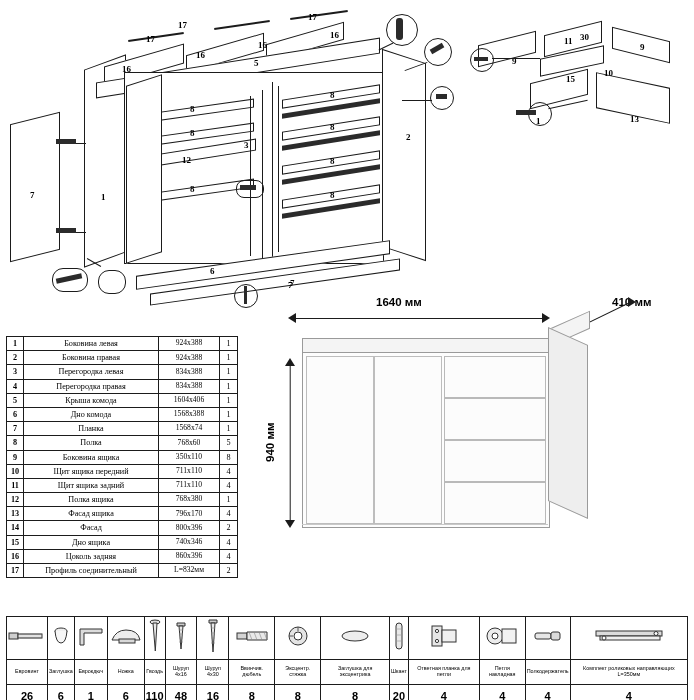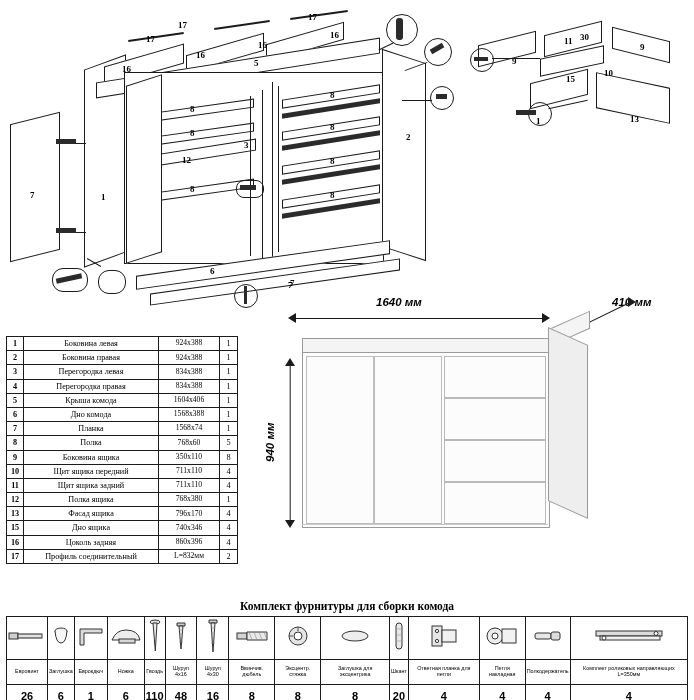--- a/index.html
+++ b/index.html
@@ -19,21 +19,21 @@
 
   
   #parts{position:absolute;left:6px;top:336px;width:232px;border-collapse:collapse;}
   #parts td{border:1px solid #1b1b1b;font-size:8.2px;line-height:1.12;padding:0 2px;height:13.2px;}
   #parts td.i{width:12px;text-align:center;font-weight:bold;}
   #parts td.n{text-align:center;}
   #parts td.d{width:56px;text-align:center;font-size:7.6px;}
   #parts td.q{width:13px;text-align:center;}
 
   
-  #render{position:absolute;left:256px;top:290px;width:438px;height:290px;font-style:italic;}
+  #render{position:absolute;left:256px;top:290px;width:438px;height:290px;}
   .dimtxt{position:absolute;font-family:"Liberation Sans",sans-serif;font-weight:bold;font-size:11.5px;}
   .dimtxt.v{transform:rotate(-90deg);transform-origin:left top;}
   .arrow{position:absolute;background:#1b1b1b;height:1.4px;}
   .ahead{position:absolute;width:0;height:0;}
 
   .cab{position:absolute;background:#fdfdfd;border:1px solid #9a9a9a;box-shadow:inset 0 0 0 0 #fff;}
   .cabtop{position:absolute;background:#f4f4f4;border:1px solid #9a9a9a;}
   .drw{position:absolute;background:#fcfcfc;border:1px solid #b9b9b9;}
   .door{position:absolute;background:#fcfcfc;border:1px solid #bdbdbd;}
 
@@ -251,20 +251,26 @@
           <td class="d">768x380</td>
           <td class="q">1</td>
         </tr>
       <tr>
           <td class="i">13</td>
           <td class="n">Фасад ящика</td>
           <td class="d">796x170</td>
           <td class="q">4</td>
         </tr>
       <tr>
+          <td class="i">14</td>
+          <td class="n">Фасад</td>
+          <td class="d">800x396</td>
+          <td class="q">2</td>
+        </tr>
+      <tr>
           <td class="i">15</td>
           <td class="n">Дно ящика</td>
           <td class="d">740x346</td>
           <td class="q">4</td>
         </tr>
       <tr>
           <td class="i">16</td>
           <td class="n">Цоколь задняя</td>
           <td class="d">860x396</td>
           <td class="q">4</td>
@@ -305,21 +311,20 @@
     <div class="door" style="left:118px;top:66px;width:66px;height:166px;"></div>
 
     <div class="drw" style="left:188px;top:66px;width:100px;height:40px;"></div>
     <div class="drw" style="left:188px;top:108px;width:100px;height:40px;"></div>
     <div class="drw" style="left:188px;top:150px;width:100px;height:40px;"></div>
     <div class="drw" style="left:188px;top:192px;width:100px;height:40px;"></div>
 
     <div class="ln" style="left:46px;top:234px;width:246px;height:1px;background:#c9c9c9;"></div>
   </div>
 
-  <div id="hwtitle">Комплект фурнитуры для сборки комода</div>
 
   <table id="hw">
     <tbody>
         <tr class="pic">
       <td><span class="ico"><svg width="38" height="14" viewBox="0 0 38 14">
                 <rect x="1" y="4" width="9" height="6" fill="#cfcfcf" stroke="#333"></rect>
                 <rect x="10" y="5" width="24" height="4" fill="#e2e2e2" stroke="#333"></rect>
                 <path d="M12 5 h22 M12 9 h22" stroke="#777" stroke-width="0.6"></path>
               </svg></span></td>
       <td><span class="ico"><svg width="20" height="20" viewBox="0 0 20 20">

